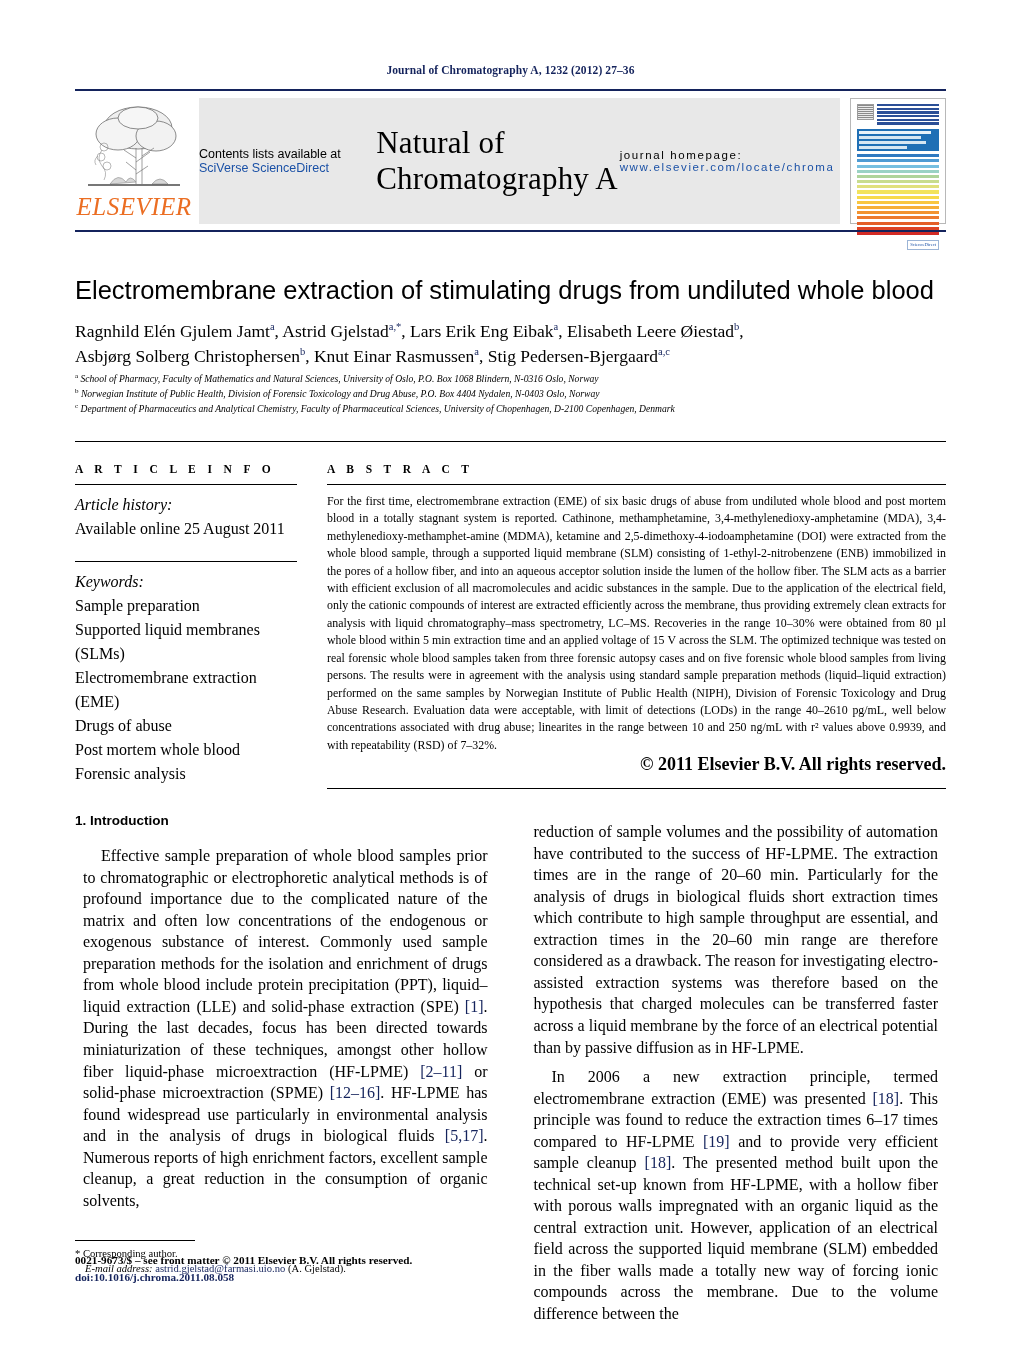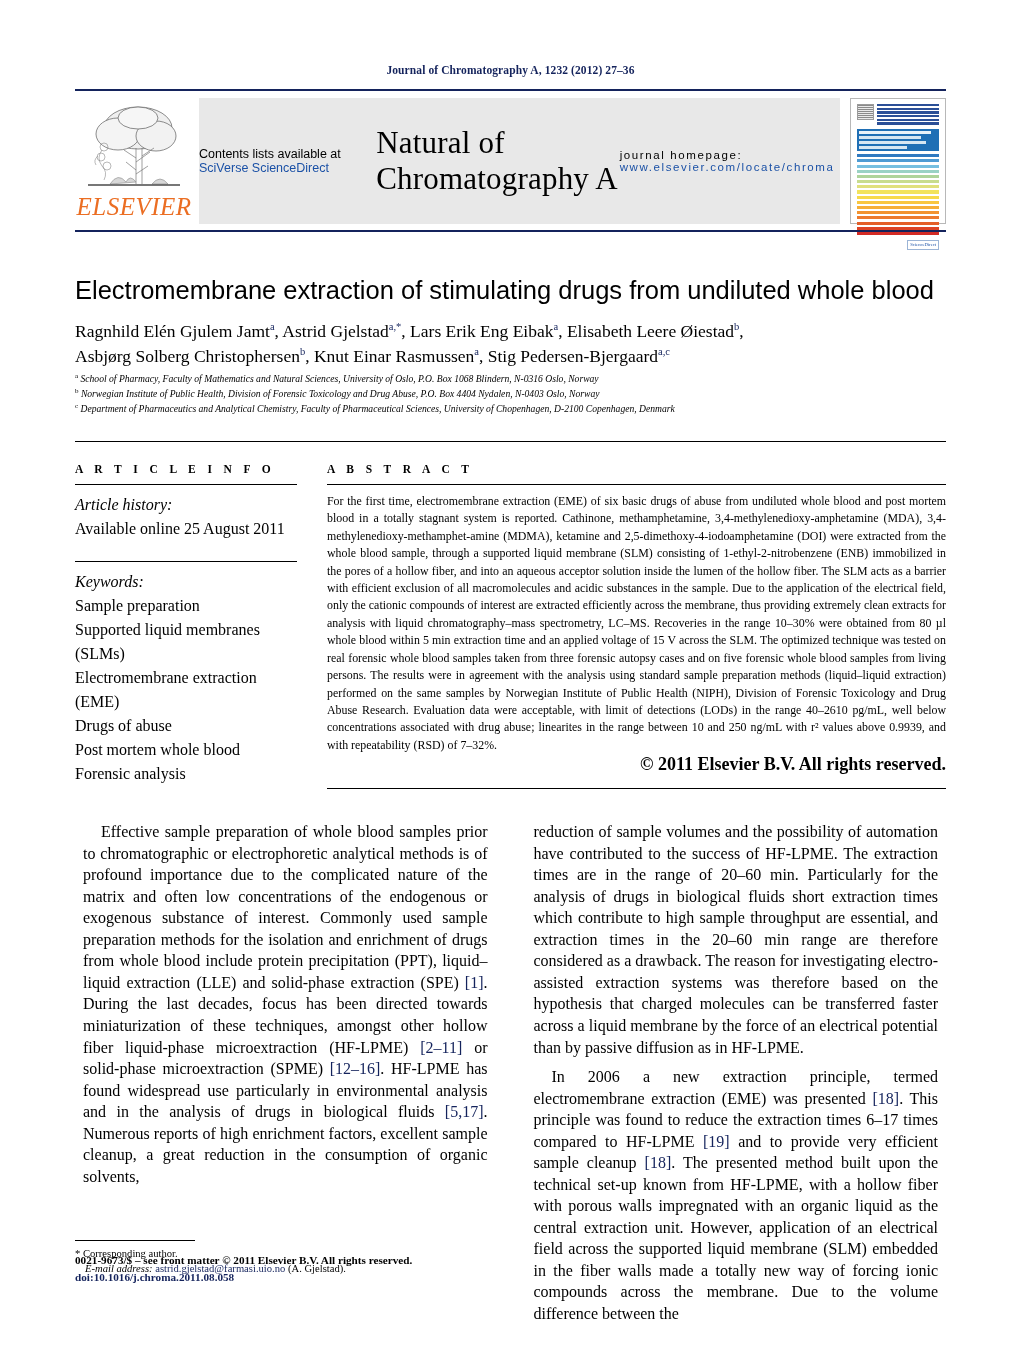--- a/index.html
+++ b/index.html
@@ -386,20 +386,21 @@
       <div class="sec-head">A B S T R A C T</div>
       <div class="thin-rule"></div>
       <div class="abs-body">For the first time, electromembrane extraction (EME) of six basic drugs of abuse from undiluted whole blood and post mortem blood in a totally stagnant system is reported. Cathinone, methamphetamine, 3,4-methylenedioxy-amphetamine (MDA), 3,4-methylenedioxy-methamphet-amine (MDMA), ketamine and 2,5-dimethoxy-4-iodoamphetamine (DOI) were extracted from the whole blood sample, through a supported liquid membrane (SLM) consisting of 1-ethyl-2-nitrobenzene (ENB) immobilized in the pores of a hollow fiber, and into an aqueous acceptor solution inside the lumen of the hollow fiber. The SLM acts as a barrier with efficient exclusion of all macromolecules and acidic substances in the sample. Due to the application of the electrical field, only the cationic compounds of interest are extracted efficiently across the membrane, thus providing extremely clean extracts for analysis with liquid chromatography–mass spectrometry, LC–MS. Recoveries in the range 10–30% were obtained from 80 µl whole blood within 5 min extraction time and an applied voltage of 15 V across the SLM. The optimized technique was tested on real forensic whole blood samples taken from three forensic autopsy cases and on five forensic whole blood samples from living persons. The results were in agreement with the analysis using standard sample preparation methods (liquid–liquid extraction) performed on the same samples by Norwegian Institute of Public Health (NIPH), Division of Forensic Toxicology and Drug Abuse Research. Evaluation data were acceptable, with limit of detections (LODs) in the range 40–2610 pg/mL, well below concentrations associated with drug abuse; linearites in the range between 10 and 250 ng/mL with r² values above 0.9939, and with repeatability (RSD) of 7–32%.</div>
       <div class="copyline">© 2011 Elsevier B.V. All rights reserved.</div>
       <div class="abs-rule-bottom"></div>
     </div>
   </div>
 
   <div class="body-cols">
     <div class="bcol">
+      <div class="h1">1. Introduction</div>
       <p class="p">Effective sample preparation of whole blood samples prior to chromatographic or electrophoretic analytical methods is of profound importance due to the complicated nature of the matrix and often low concentrations of the endogenous or exogenous substance of interest. Commonly used sample preparation methods for the isolation and enrichment of drugs from whole blood include protein precipitation (PPT), liquid–liquid extraction (LLE) and solid-phase extraction (SPE) <span class="ref">[1]</span>. During the last decades, focus has been directed towards miniaturization of these techniques, amongst other hollow fiber liquid-phase microextraction (HF-LPME) <span class="ref">[2–11]</span> or solid-phase microextraction (SPME) <span class="ref">[12–16]</span>. HF-LPME has found widespread use particularly in environmental analysis and in the analysis of drugs in biological fluids <span class="ref">[5,17]</span>. Numerous reports of high enrichment factors, excellent sample cleanup, a great reduction in the consumption of organic solvents,</p>
     </div>
     <div class="bcol">
       <p class="p" style="text-indent:0">reduction of sample volumes and the possibility of automation have contributed to the success of HF-LPME. The extraction times are in the range of 20–60 min. Particularly for the analysis of drugs in biological fluids short extraction times which contribute to high sample throughput are essential, and extraction times in the 20–60 min range are therefore considered as a drawback. The reason for investigating electro-assisted extraction systems was therefore based on the hypothesis that charged molecules can be transferred faster across a liquid membrane by the force of an electrical potential than by passive diffusion as in HF-LPME.</p>
       <p class="p">In 2006 a new extraction principle, termed electromembrane extraction (EME) was presented <span class="ref">[18]</span>. This principle was found to reduce the extraction times 6–17 times compared to HF-LPME <span class="ref">[19]</span> and to provide very efficient sample cleanup <span class="ref">[18]</span>. The presented method built upon the technical set-up known from HF-LPME, with a hollow fiber with porous walls impregnated with an organic liquid as the central extraction unit. However, application of an electrical field across the supported liquid membrane (SLM) embedded in the fiber walls made a totally new way of forcing ionic compounds across the membrane. Due to the volume difference between the</p>
     </div>
   </div>
 
   <div class="footnote-area">
     <div class="fn-rule"></div>

